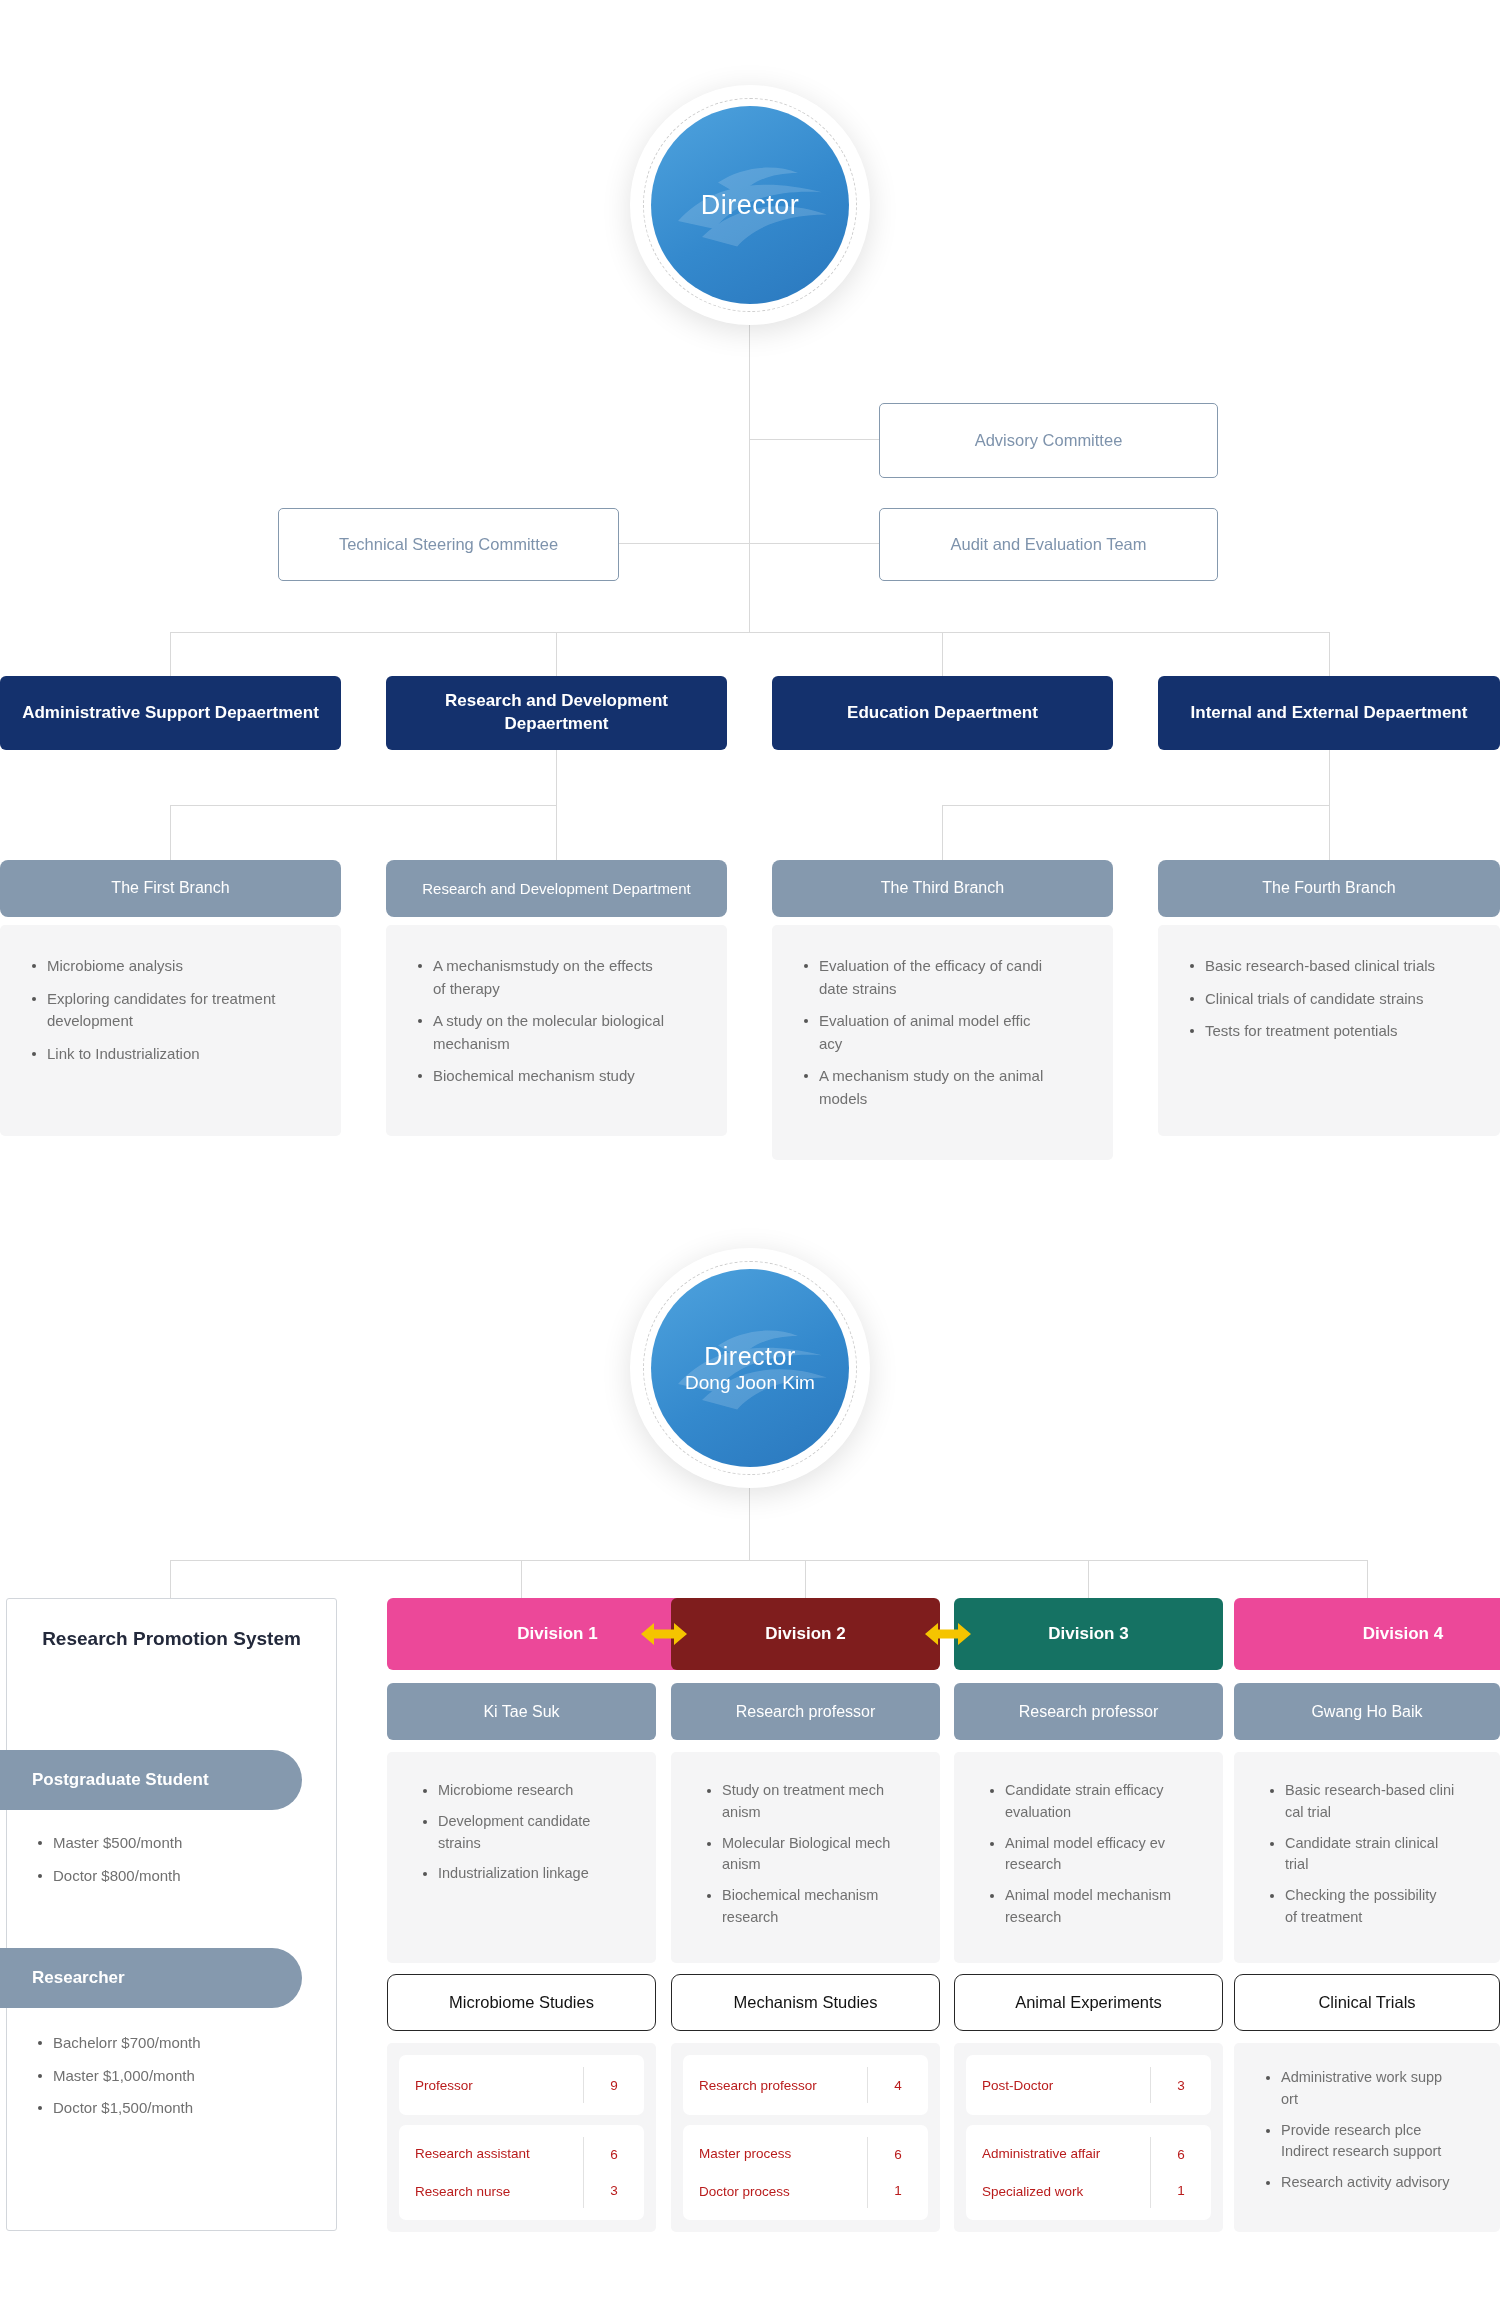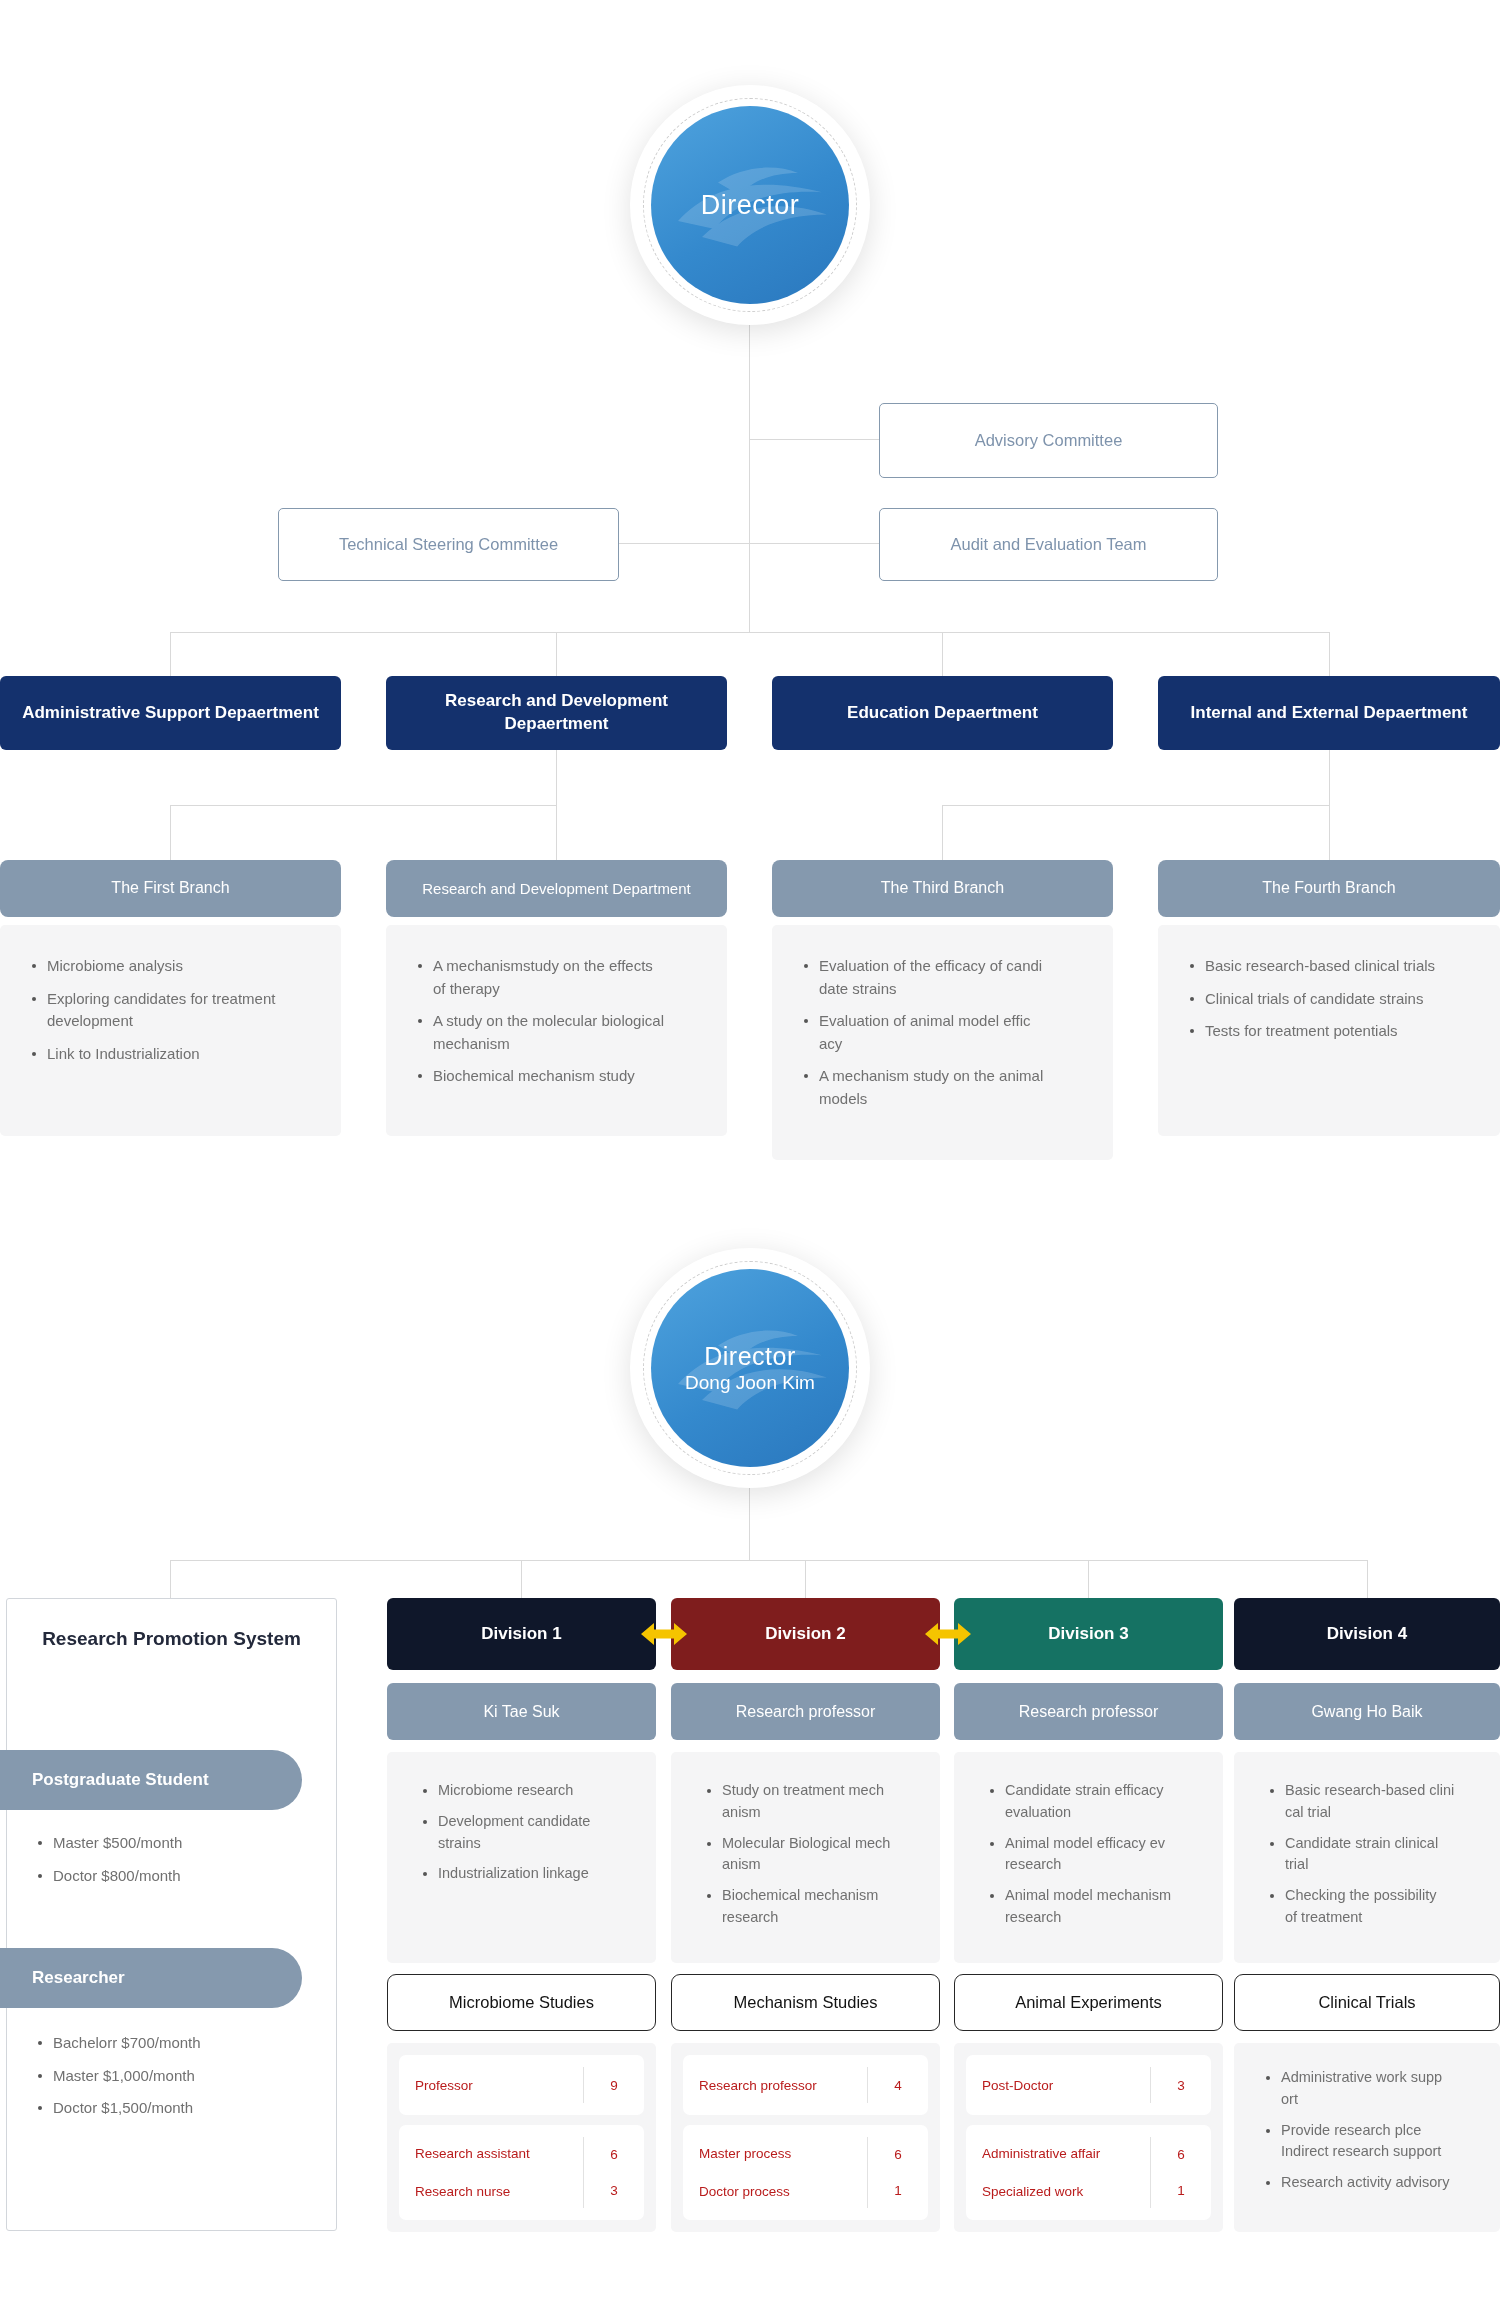--- a/index.html
+++ b/index.html
@@ -42,21 +42,21 @@
   .rps-title{height:80px;display:flex;align-items:center;justify-content:center;
     color:#23293b;font-size:19px;font-weight:600;}
   .rps-band{position:absolute;left:1px;right:1px;top:80px;height:60px;background:#f5f5f6;
     display:flex;align-items:center;justify-content:center;color:#1d3f87;font-size:18px;}
   .pill{position:absolute;left:0;width:302px;height:60px;background:#8599ae;
     border-radius:0 30px 30px 0;display:flex;align-items:center;color:#fff;font-size:17px;
     font-weight:600;padding-left:32px;box-sizing:border-box;}
   
   .dhead{position:absolute;height:72px;border-radius:6px;display:flex;align-items:center;
     justify-content:center;color:#fff;font-size:17px;font-weight:600;}
-  .c-navy{background:#0f172a;} .c-blue{background:#7f1d1d;} .c-teal{background:#157263;}
+  .c-navy{background:#ec4899;padding-left:36px;} .c-blue{background:#7f1d1d;} .c-teal{background:#157263;}
   .subhead{position:absolute;top:1683px;height:57px;border-radius:6px;background:#8599ae;
     display:flex;align-items:center;justify-content:center;color:#fff;font-size:16px;}
   .study{position:absolute;top:1974px;height:57px;background:#fff;border:1.5px solid #262626;
     border-radius:9px;display:flex;align-items:center;justify-content:center;color:#131313;
     font-size:16.5px;font-weight:500;box-sizing:border-box;}
   .stats{position:absolute;top:2043px;height:189px;background:#f5f5f6;border-radius:5px;
     box-sizing:border-box;padding:12px;display:flex;flex-direction:column;gap:10px;}
   .stat-card{background:#fff;border-radius:7px;display:flex;align-items:stretch;}
   .stat-card.one{height:60px;} .stat-card.two{flex:1;}
   .sc-labels{flex:1;display:flex;flex-direction:column;justify-content:space-around;

